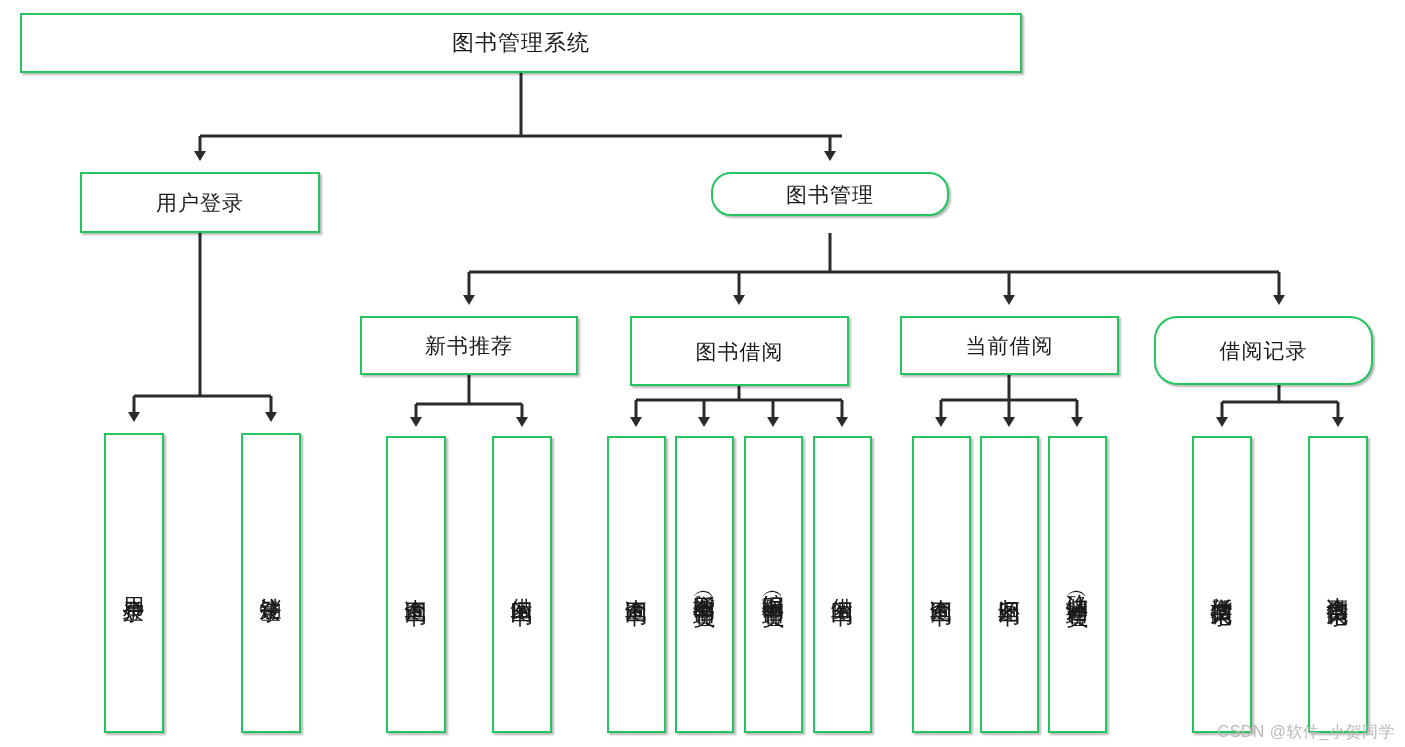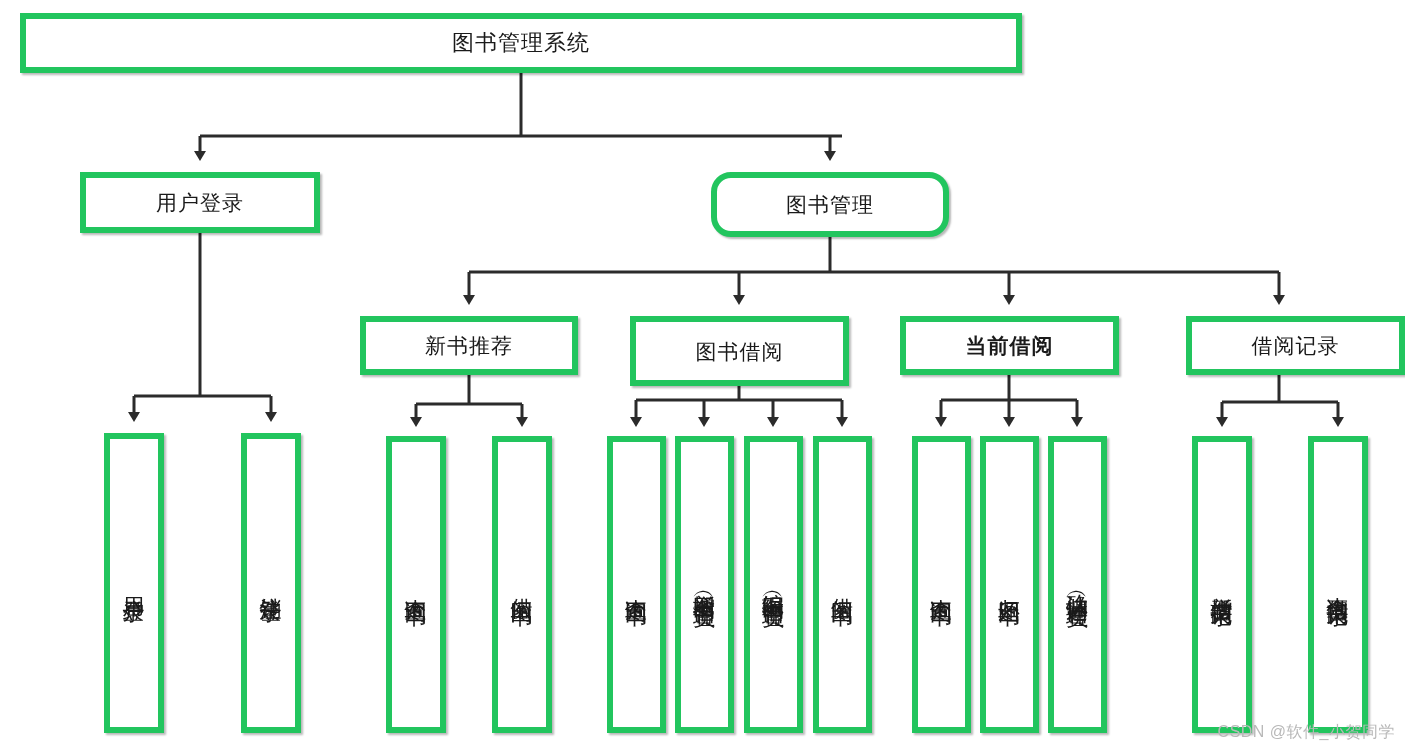--- a/index.html
+++ b/index.html
@@ -22,21 +22,21 @@
     left: 0;
     top: 0;
     width: 1405px;
     height: 747px;
     pointer-events: none;
   }
   .node {
     position: absolute;
     box-sizing: border-box;
     background: #ffffff;
-    border: 6px solid #22c55e;
+    border: 2px solid #22c55e;
     box-shadow: 2px 2px 2px rgba(0,0,0,0.28);
     display: flex;
     align-items: center;
     justify-content: center;
     color: #1a1a1a;
   }
   .node.h {
     font-size: 21px;
     letter-spacing: 1px;
     line-height: 1;
@@ -126,34 +126,34 @@
     </g>
   </svg>
 
   <div class="node h root" style="left:20px; top:13px; width:1002px; height:60px;">
     <span>图书管理系统</span>
   </div>
 
   <div class="node h" style="left:80px; top:172px; width:240px; height:61px;">
     <span>用户登录</span>
   </div>
-  <div class="node h" style="left:711px; top:172px; width:238px; height:65px;border-radius:20px;">
+  <div class="node h" style="left:711px; top:172px; width:238px; height:44px;border-radius:20px;">
     <span>图书管理</span>
   </div>
 
   <div class="node h" style="left:360px; top:316px; width:218px; height:59px;text-align:right;">
     <span>新书推荐</span>
   </div>
   <div class="node h" style="left:630px; top:316px; width:219px; height:70px;">
     <span>图书借阅</span>
   </div>
-  <div class="node h" style="left:900px; top:316px; width:219px; height:59px;font-weight:bold;">
+  <div class="node h" style="left:900px; top:316px; width:219px; height:59px;">
     <span>当前借阅</span>
   </div>
-  <div class="node h" style="left:1186px; top:316px; width:219px; height:59px;">
+  <div class="node h" style="left:1154px; top:316px; width:219px; height:69px;border-radius:23px;">
     <span>借阅记录</span>
   </div>
 
   <div class="node v" style="left:104px; top:433px; width:60px; height:300px;">
     <span class="vtext">用户登录</span>
   </div>
   <div class="node v" style="left:241px; top:433px; width:60px; height:300px;">
     <span class="vtext">注销登录</span>
   </div>
 

